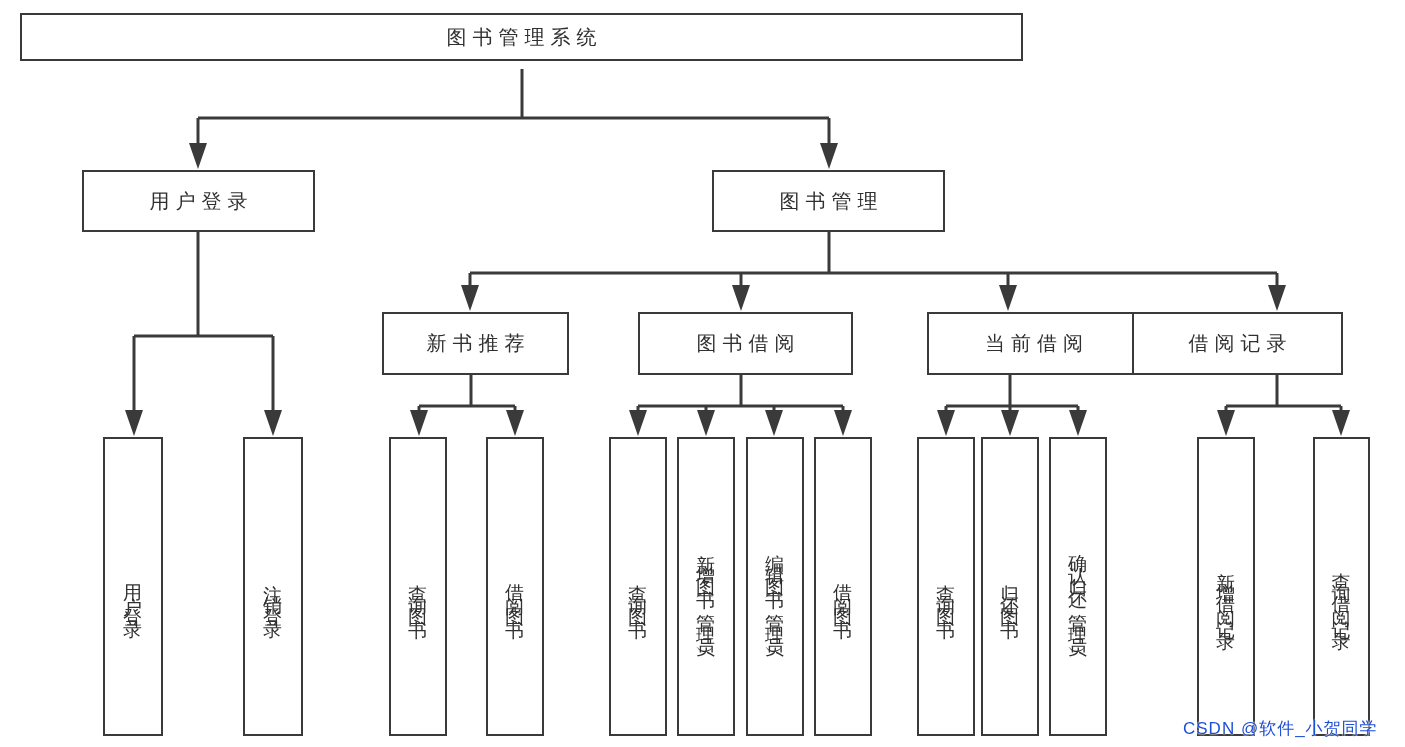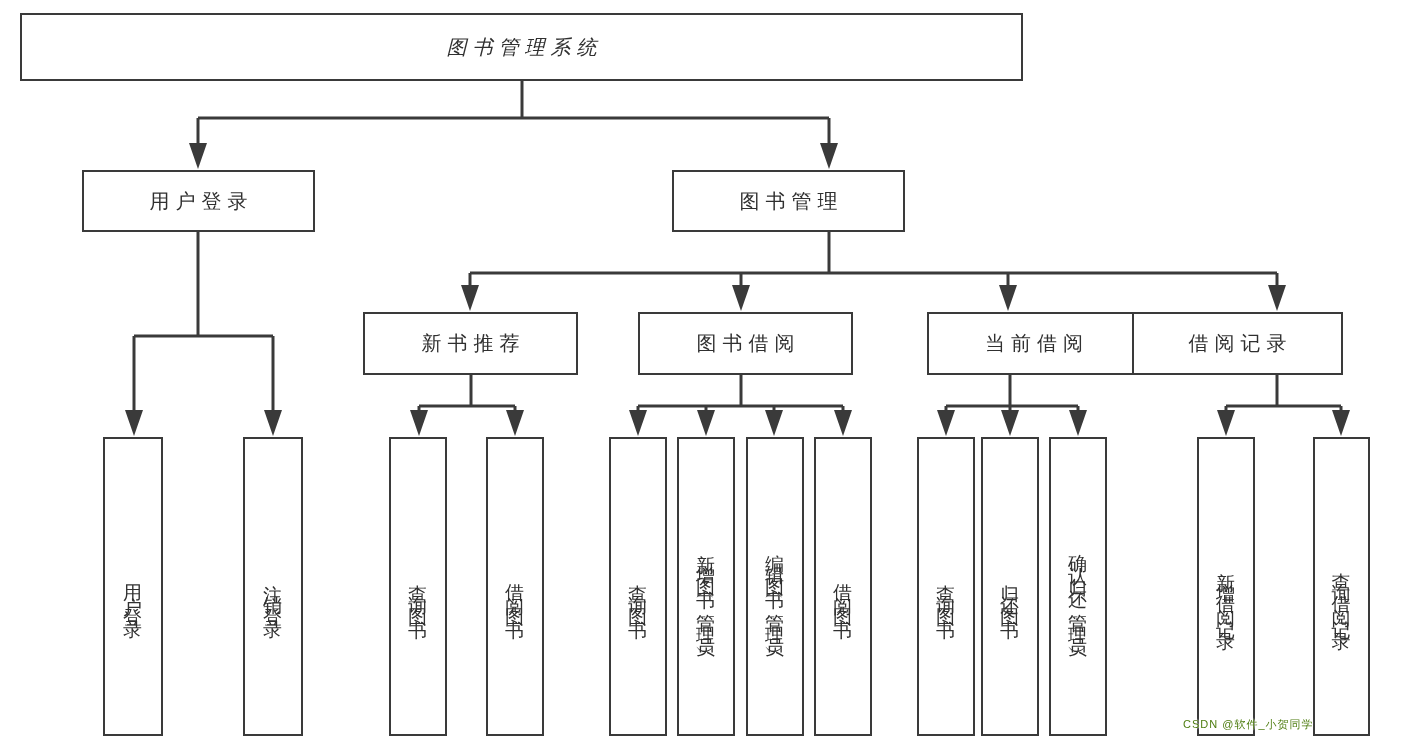--- a/index.html
+++ b/index.html
@@ -37,23 +37,23 @@
     writing-mode: vertical-rl;
     font-size: 19px;
     letter-spacing: 12px;
     line-height: 1;
     transform: translateY(6px); 
   }
   .watermark {
     position: absolute;
     left: 1183px;
     top: 717px;
-    font-size: 11px;
+    font-size: 17px;
     letter-spacing: 1px;
-    color: #4d7c0f;
+    color: #1d4ed8;
     text-shadow: 0 0 2px #ffffff, 0 0 2px #ffffff;
     white-space: nowrap;
   }
 </style>
 </head>
 <body>
 
 <div class="diagram">
 
   <svg class="connector-svg" viewBox="0 0 1405 747" xmlns="http://www.w3.org/2000/svg">
@@ -104,32 +104,32 @@
       <polygon points="697,410 715,410 706,436" fill="#3a3a3a"></polygon>
       <polygon points="765,410 783,410 774,436" fill="#3a3a3a"></polygon>
       <polygon points="834,410 852,410 843,436" fill="#3a3a3a"></polygon>
       <polygon points="937,410 955,410 946,436" fill="#3a3a3a"></polygon>
       <polygon points="1001,410 1019,410 1010,436" fill="#3a3a3a"></polygon>
       <polygon points="1069,410 1087,410 1078,436" fill="#3a3a3a"></polygon>
       <polygon points="1217,410 1235,410 1226,436" fill="#3a3a3a"></polygon>
       <polygon points="1332,410 1350,410 1341,436" fill="#3a3a3a"></polygon>
     </svg>
 
-  <div class="box hbox" style="left:20px; top:13px; width:1003px; height:68px;font-style:italic;">
+  <div class="box hbox" style="left:20px; top:13px; width:1003px; height:48px;">
     <span>图书管理系统</span>
   </div>
 
   <div class="box hbox" style="left:82px; top:170px; width:233px; height:62px;">
     <span>用户登录</span>
   </div>
-  <div class="box hbox" style="left:672px; top:170px; width:233px; height:62px;">
+  <div class="box hbox" style="left:712px; top:170px; width:233px; height:62px;">
     <span>图书管理</span>
   </div>
 
-  <div class="box hbox" style="left:363px; top:312px; width:215px; height:63px;">
+  <div class="box hbox" style="left:382px; top:312px; width:187px; height:63px;">
     <span>新书推荐</span>
   </div>
   <div class="box hbox" style="left:638px; top:312px; width:215px; height:63px;">
     <span>图书借阅</span>
   </div>
   <div class="box hbox" style="left:903px; top:312px; width:214px; height:63px;margin-left:24px;">
     <span>当前借阅</span>
   </div>
   <div class="box hbox" style="left:1132px; top:312px; width:211px; height:63px;">
     <span>借阅记录</span>

